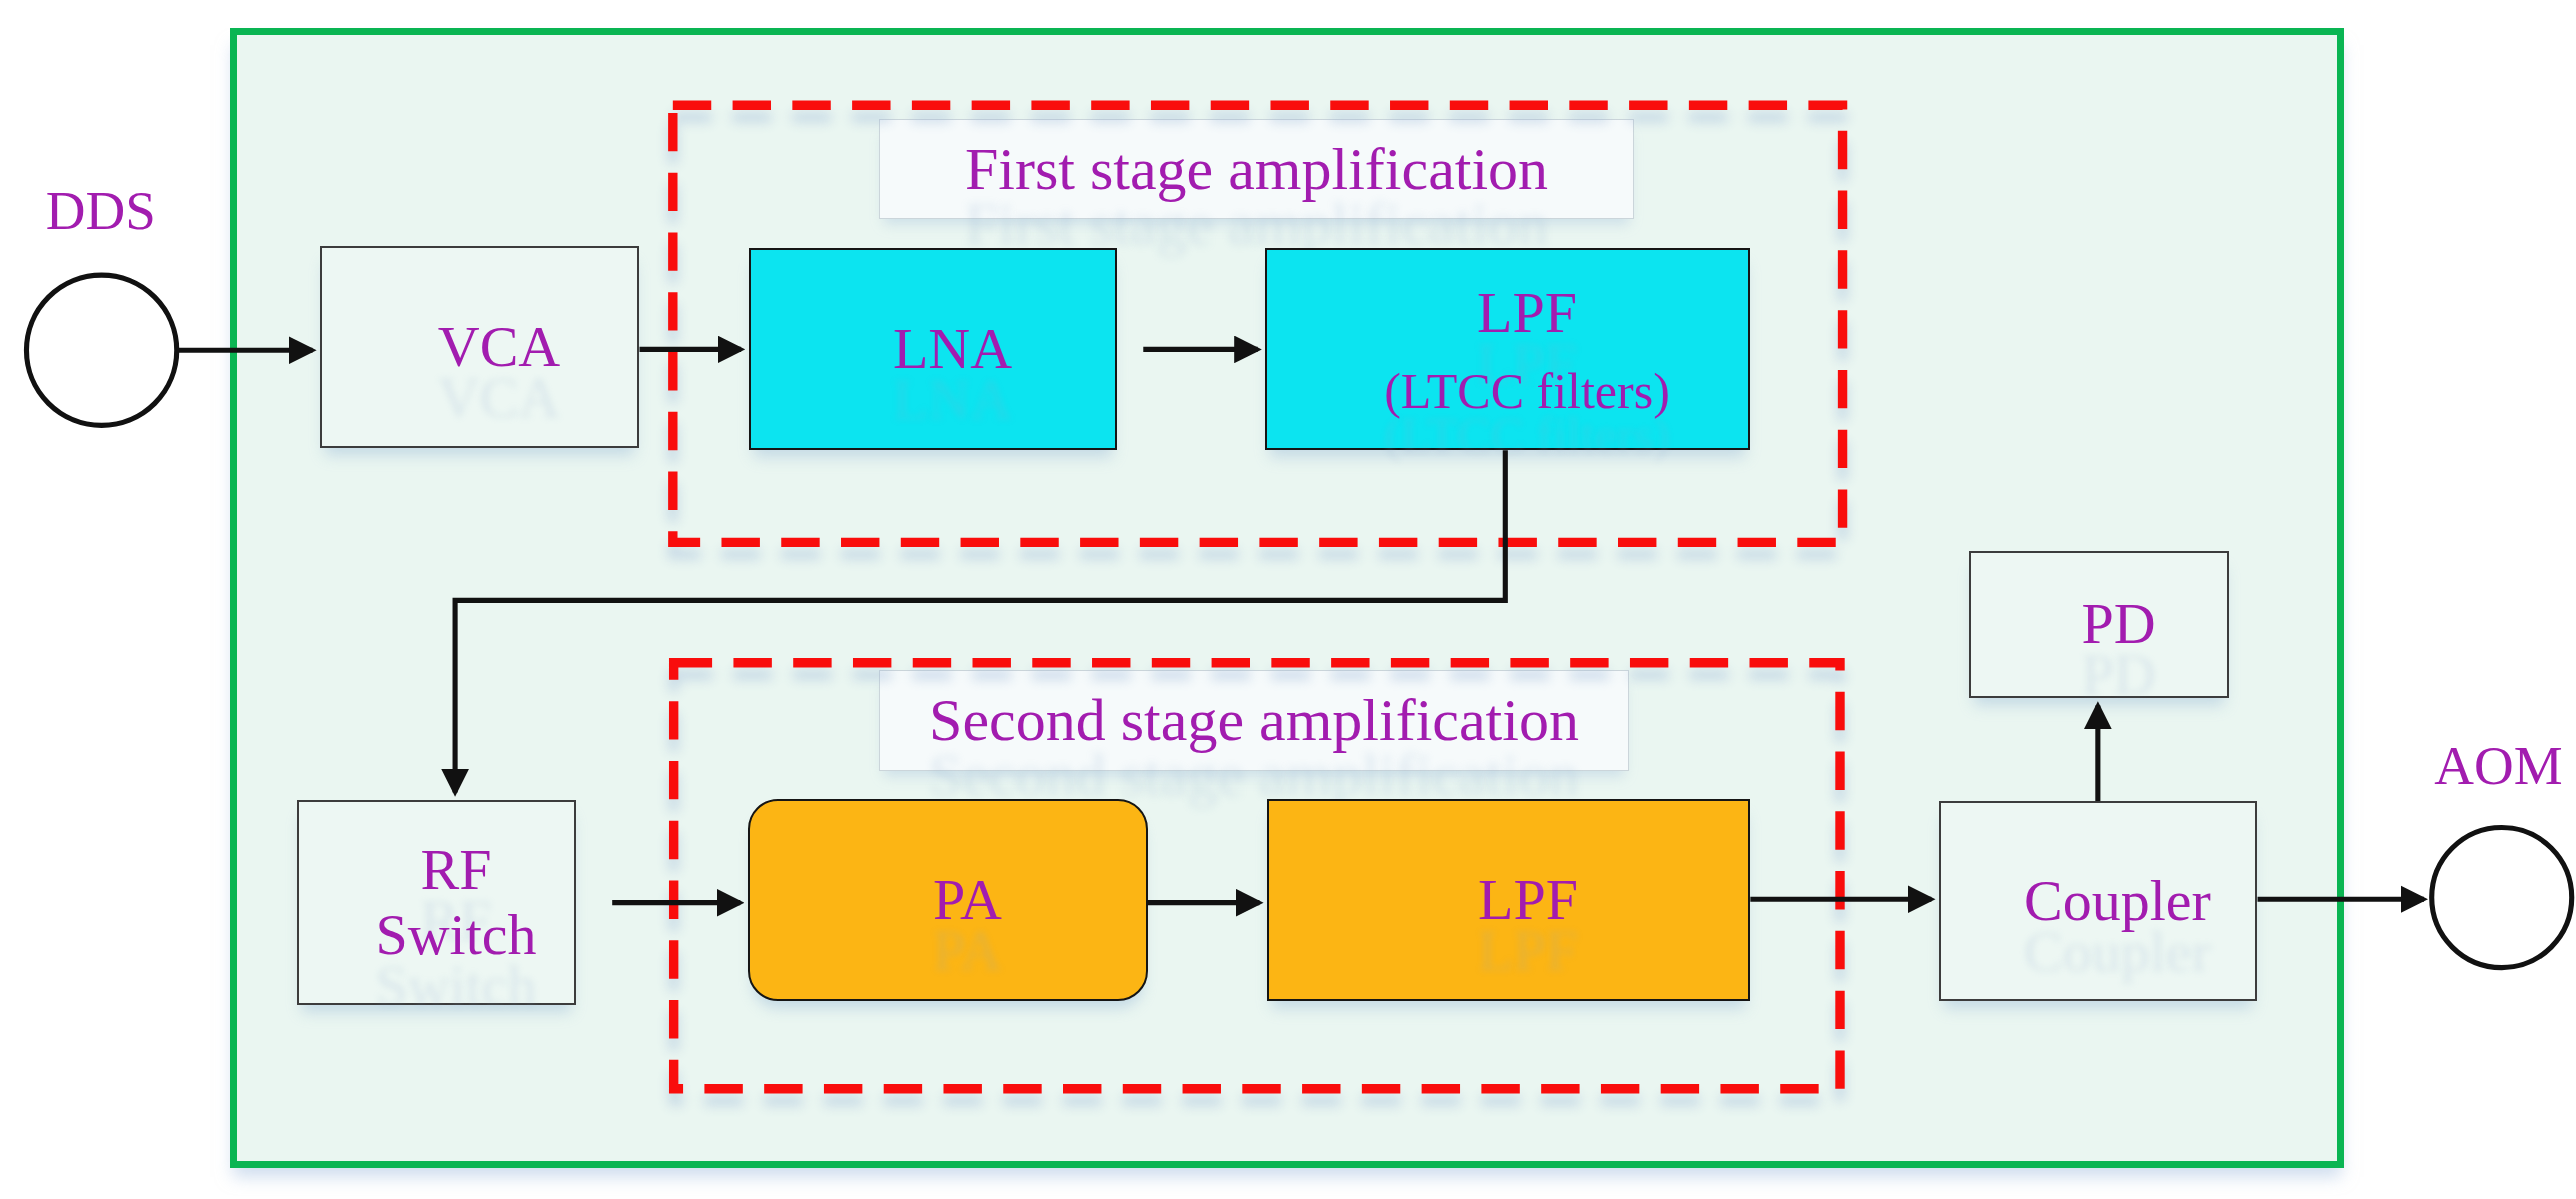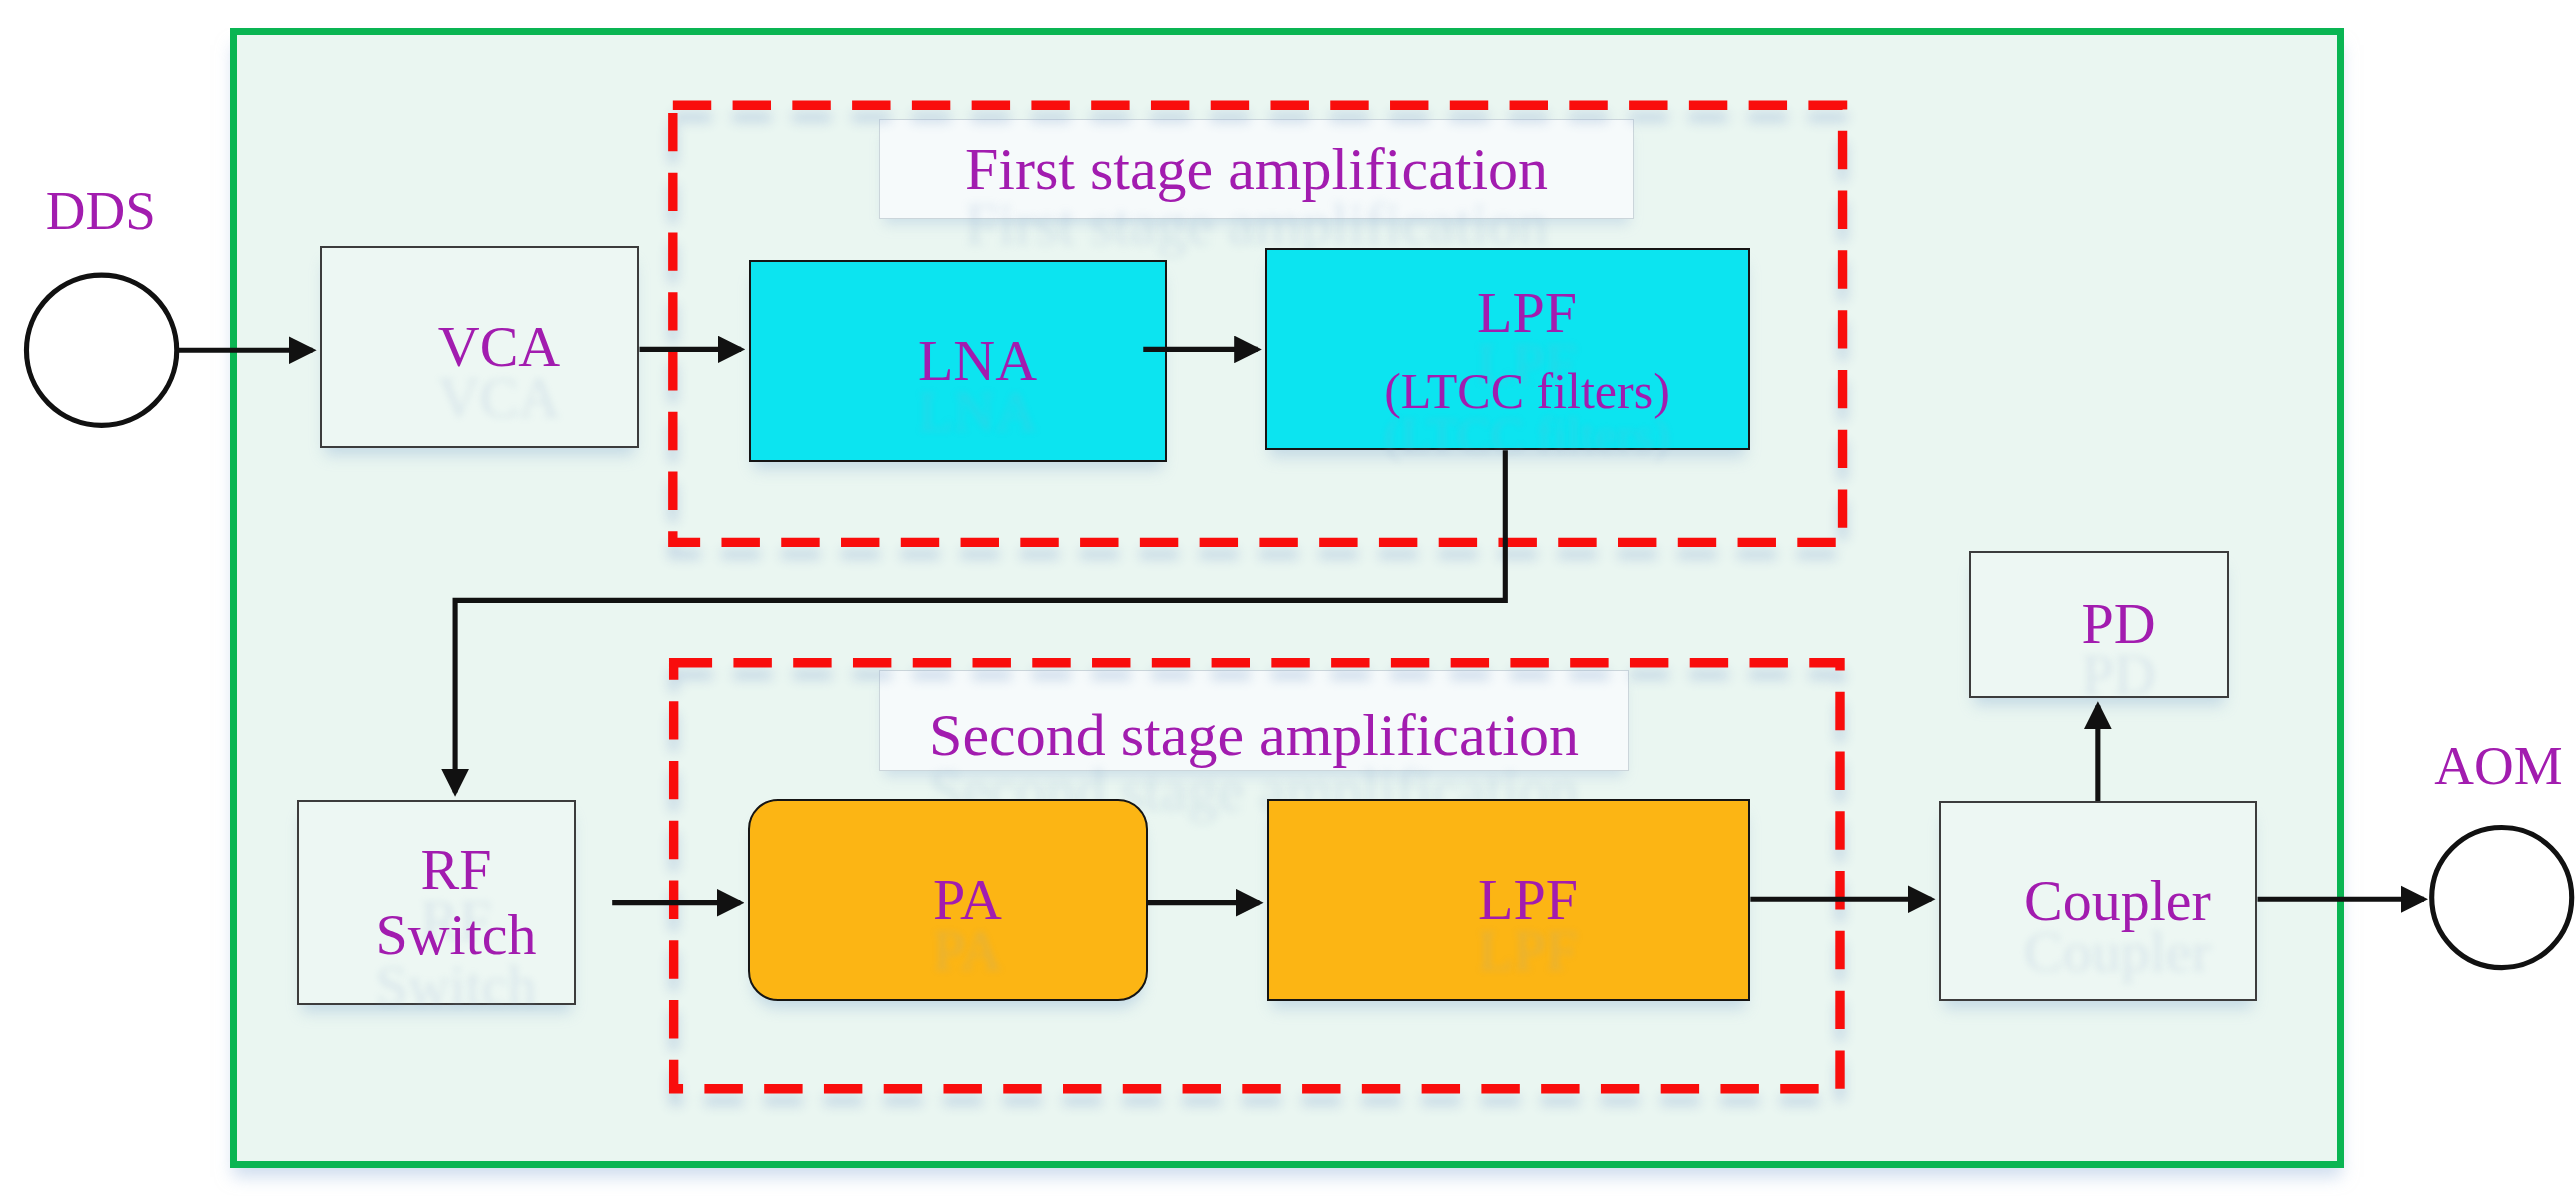--- a/index.html
+++ b/index.html
@@ -38,29 +38,29 @@
 </head>
 <body>
 
 <div class="stage">
 
   <div class="green-frame"></div>
 
   <div class="stage-label" style="left:879px;top:119px;width:755px;height:100px;">
     <span>First stage amplification</span>
   </div>
-  <div class="stage-label" style="left:879px;top:670px;width:750px;height:101px;align-items:flex-end;">
+  <div class="stage-label" style="left:879px;top:670px;width:750px;height:101px;">
     <span>Second stage amplification</span>
   </div>
 
   <div class="block plain" style="left:320px;top:246px;width:319px;height:202px;">
     <span class="main">VCA</span>
   </div>
 
-  <div class="block cyan" style="left:749px;top:260px;width:418px;height:202px;">
+  <div class="block cyan" style="left:749px;top:248px;width:368px;height:202px;">
     <span class="main">LNA</span>
   </div>
 
   <div class="block cyan" style="left:1265px;top:248px;width:485px;height:202px;">
     <span class="main">LPF</span>
     <span class="sub">(LTCC filters)</span>
   </div>
 
   <div class="block plain" style="left:297px;top:800px;width:279px;height:205px;">
     <span class="main">RF</span>

